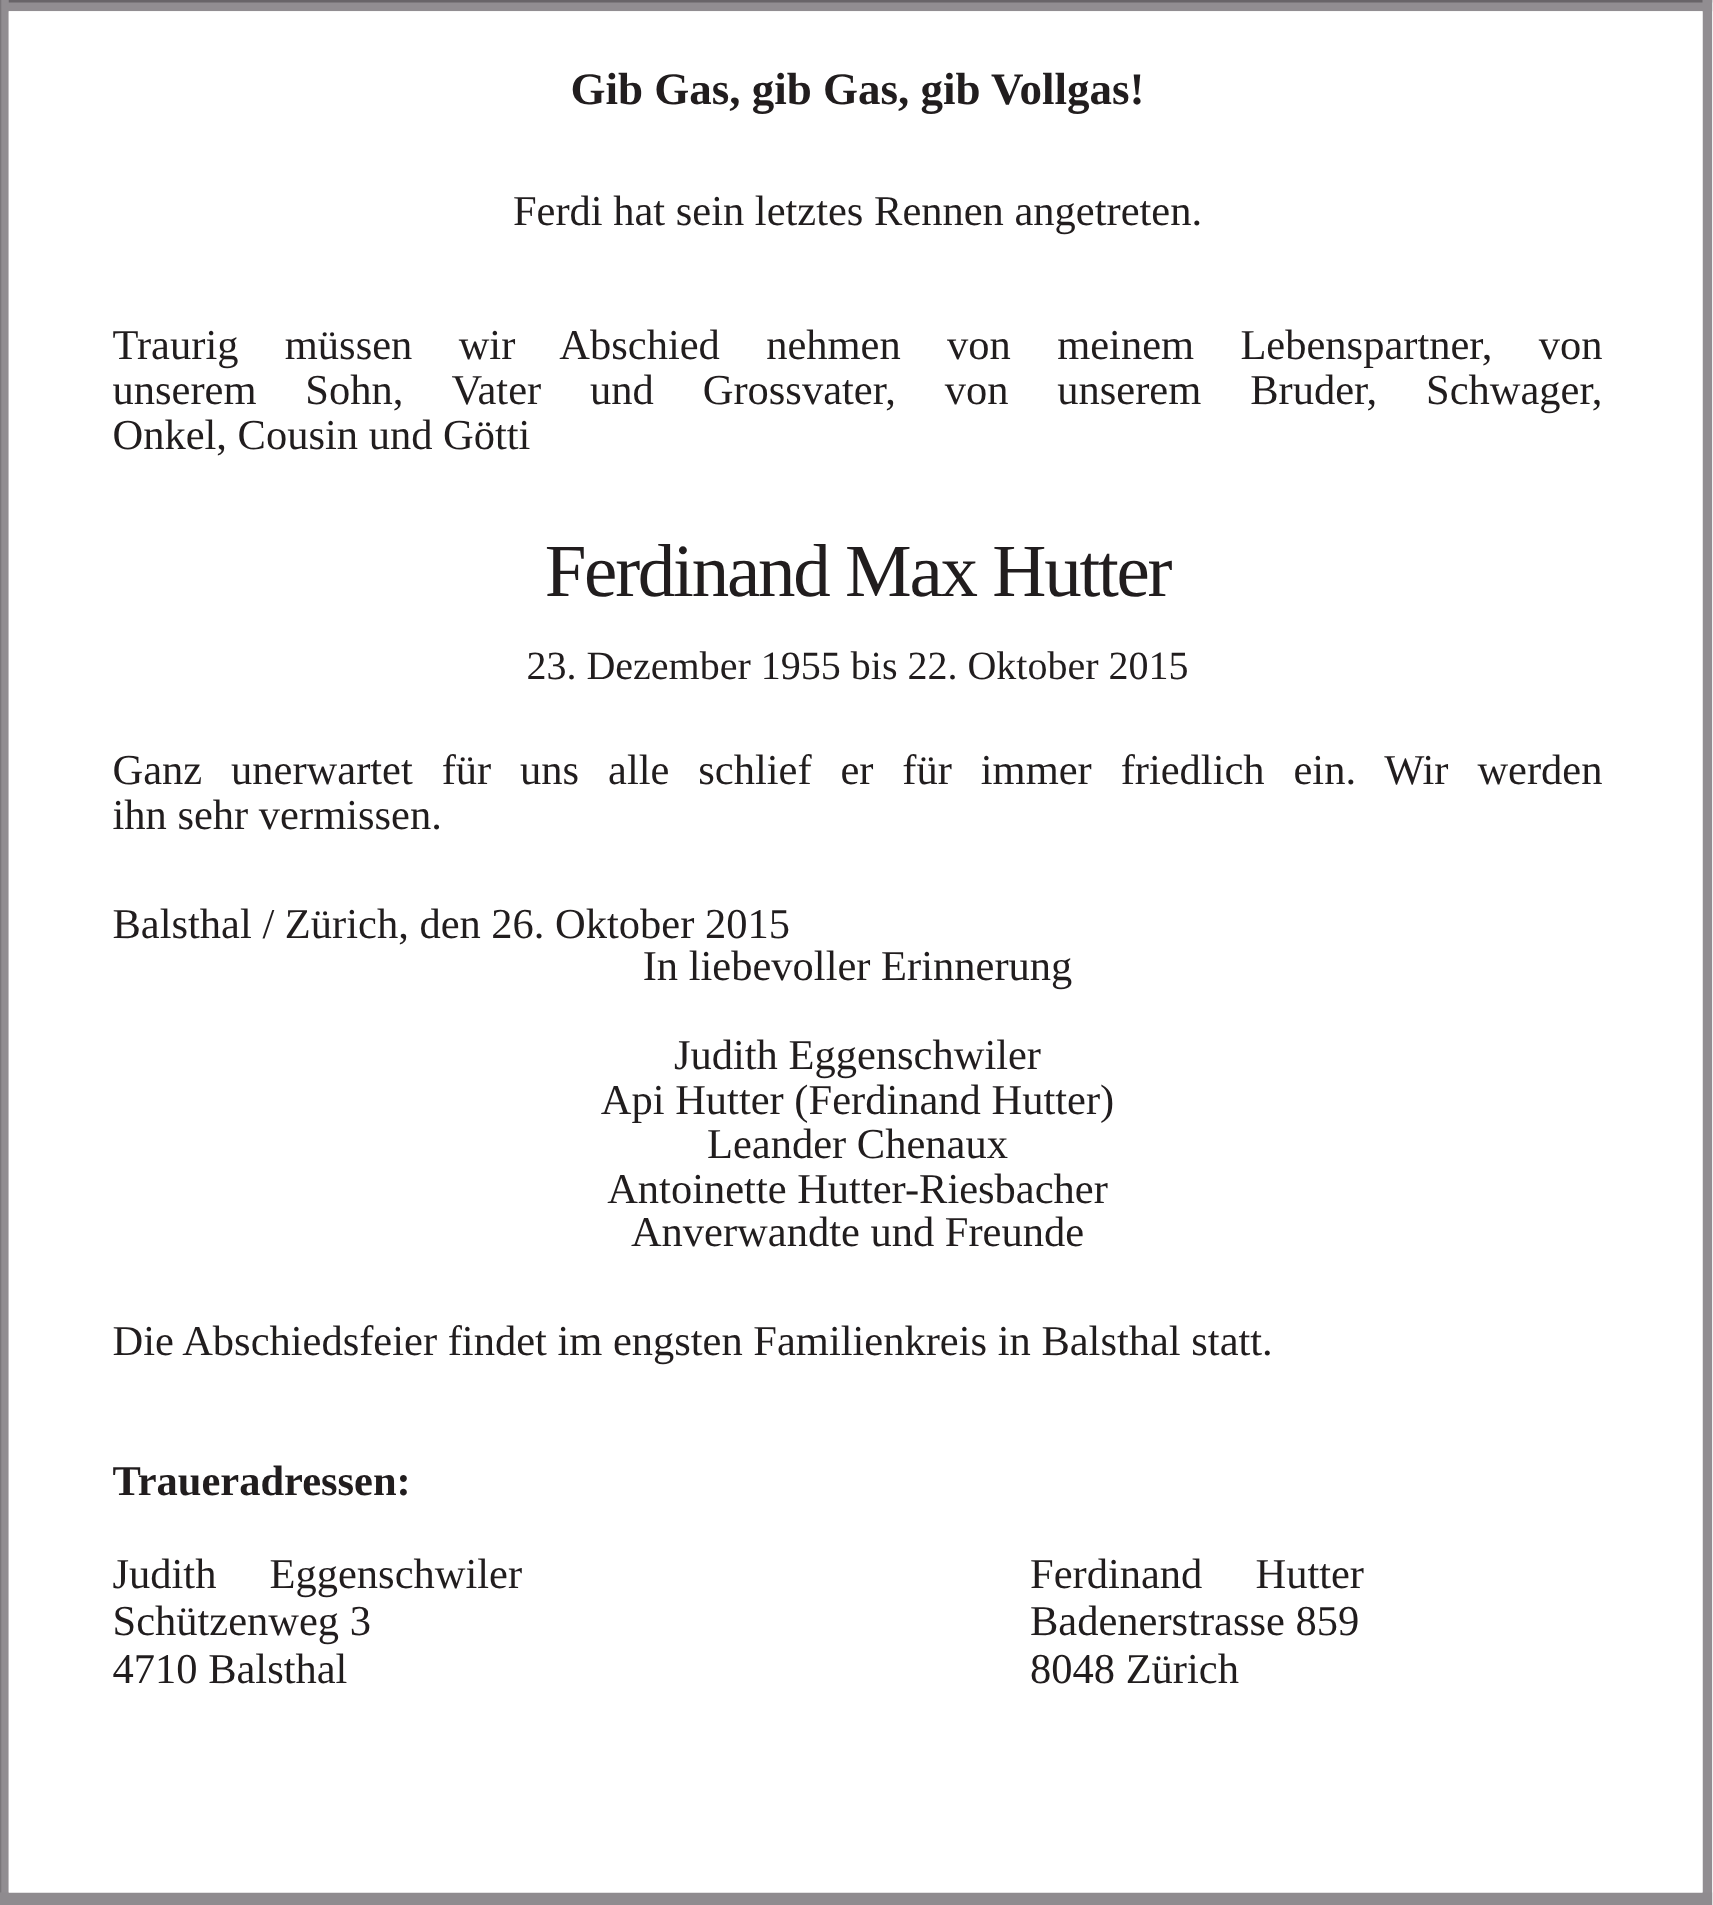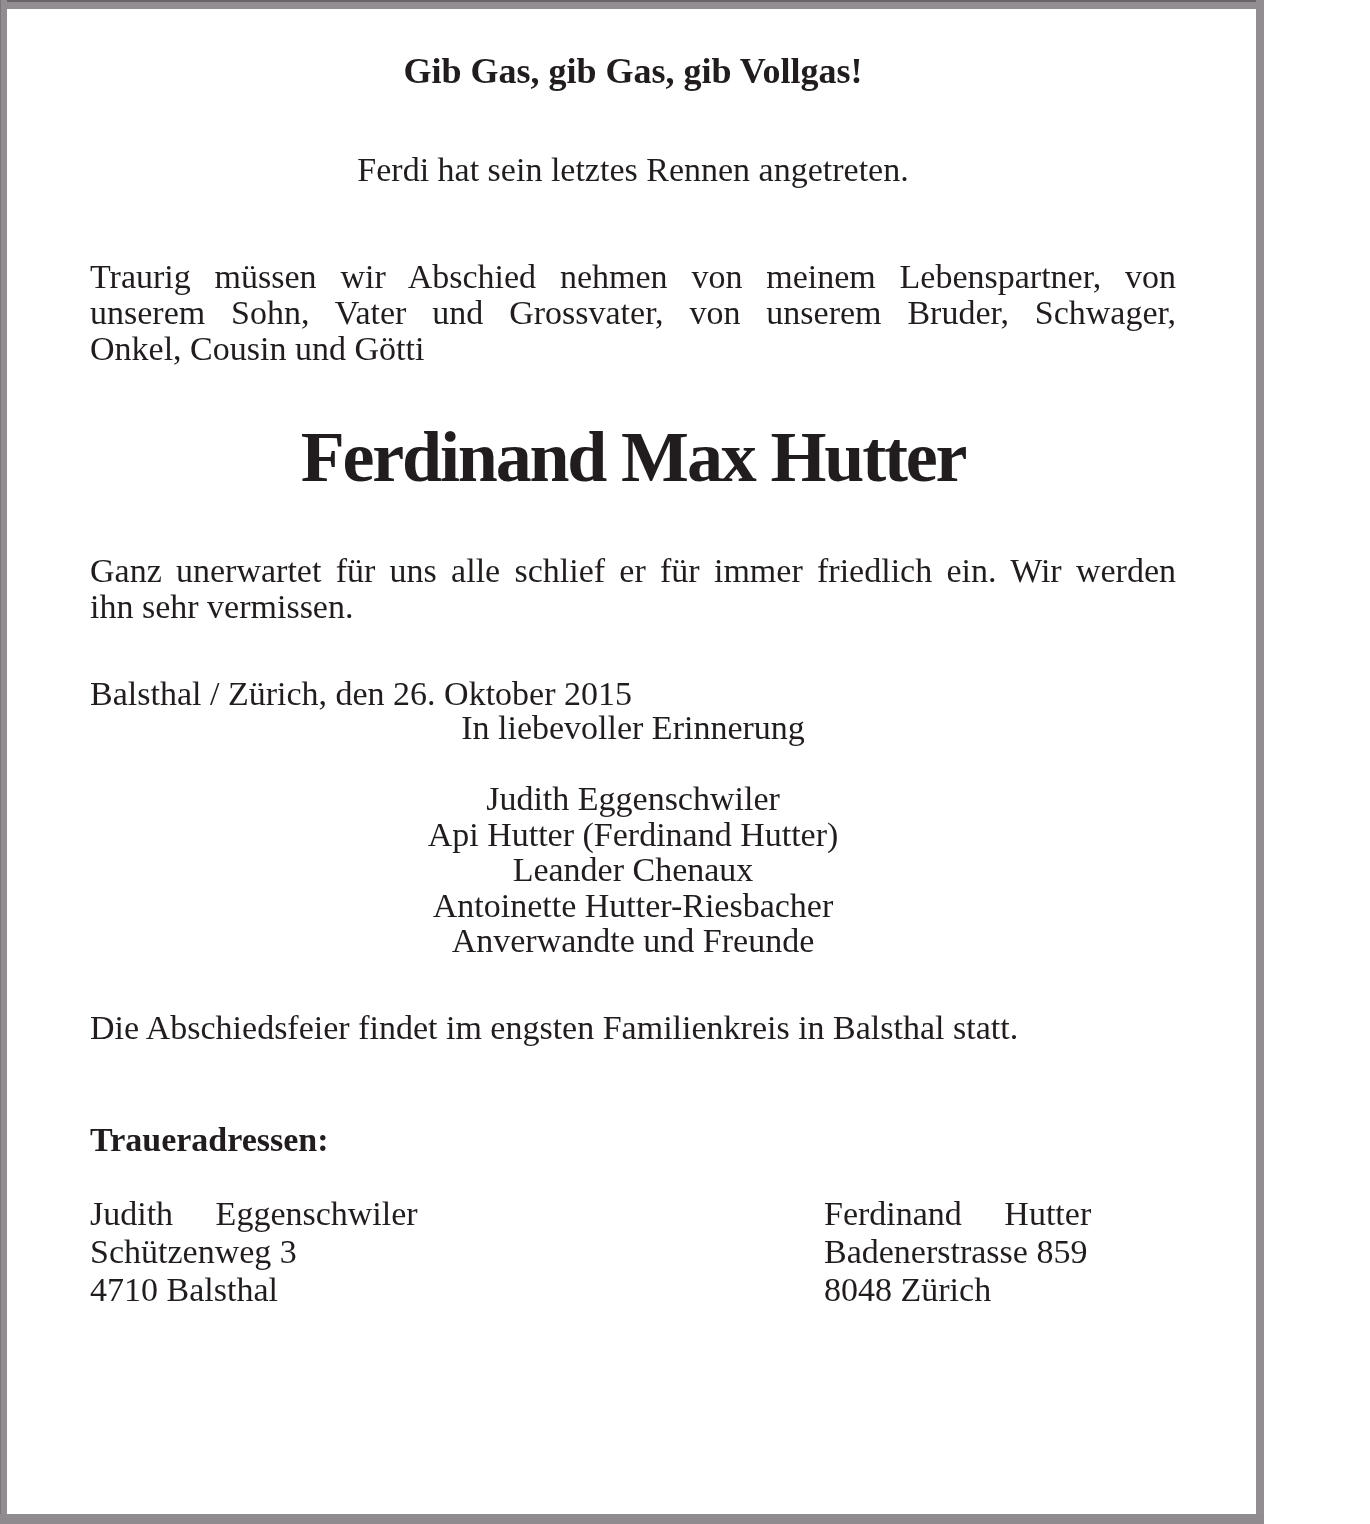--- a/index.html
+++ b/index.html
@@ -2,21 +2,21 @@
 <html lang="de"><head>
 <meta charset="utf-8">
 <style>
   html, body {
     margin: 0;
     padding: 0;
     background: #ffffff;
   }
   .frame {
     position: relative;
-    width: 1264px;
+    width: 1370px;
     height: 1524px;
     background: #ffffff;
     overflow: hidden;
     font-family: "Liberation Serif", "DejaVu Serif", serif;
     color: #211d1e;
   }
   
   .edge-top {
     position: absolute; top: 0; left: 0; right: 0; height: 9px;
     background: #918d91;
@@ -63,23 +63,23 @@
     margin-top: 72px;
   }
   .jline {
     text-align: justify;
     text-align-last: justify;
     white-space: normal;
   }
   .deceased-name {
     margin: 44px 0 0 0;
     text-align: center;
-    font-size: 72px;
+    font-size: 60px;
     line-height: 92px;
-    font-weight: bold;
+    font-weight: normal;
     letter-spacing: -0.03em;
   }
   .life-dates {
     margin-top: 12px;
     text-align: center;
     font-size: 32px;
     line-height: 34px;
   }
   .farewell {
     margin-top: 50px;
@@ -135,20 +135,21 @@
     <div class="intro">Ferdi hat sein letztes Rennen angetreten.</div>
 
     <div class="announcement">
       <div class="jline">Traurig müssen wir Abschied nehmen von meinem Lebenspartner, von</div>
       <div class="jline">unserem Sohn, Vater und Grossvater, von unserem Bruder, Schwager,</div>
       <div>Onkel, Cousin und Götti</div>
     </div>
 
     <h1 class="deceased-name">Ferdinand Max Hutter</h1>
 
+    <div class="life-dates">23. Dezember 1955 bis 22. Oktober 2015</div>
 
     <div class="farewell">
       <div class="jline">Ganz unerwartet für uns alle schlief er für immer friedlich ein. Wir werden</div>
       <div>ihn sehr vermissen.</div>
     </div>
 
     <div class="place-date">Balsthal / Zürich, den 26. Oktober 2015</div>
 
     <div class="memory-heading">In liebevoller Erinnerung</div>
 

